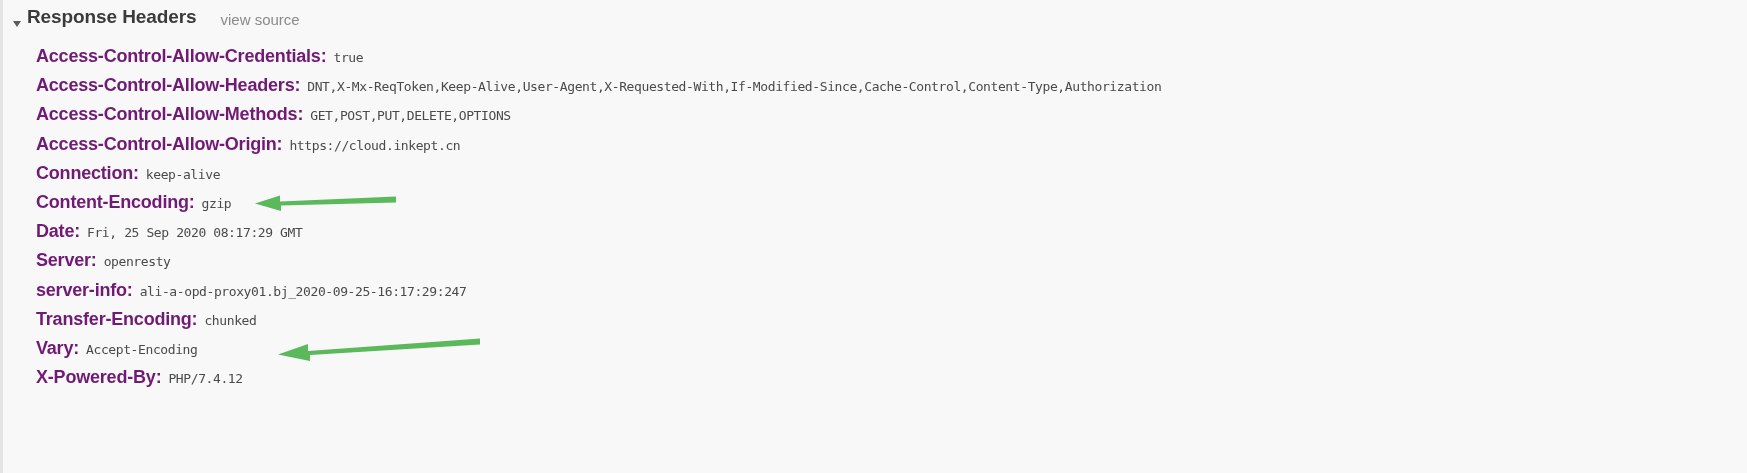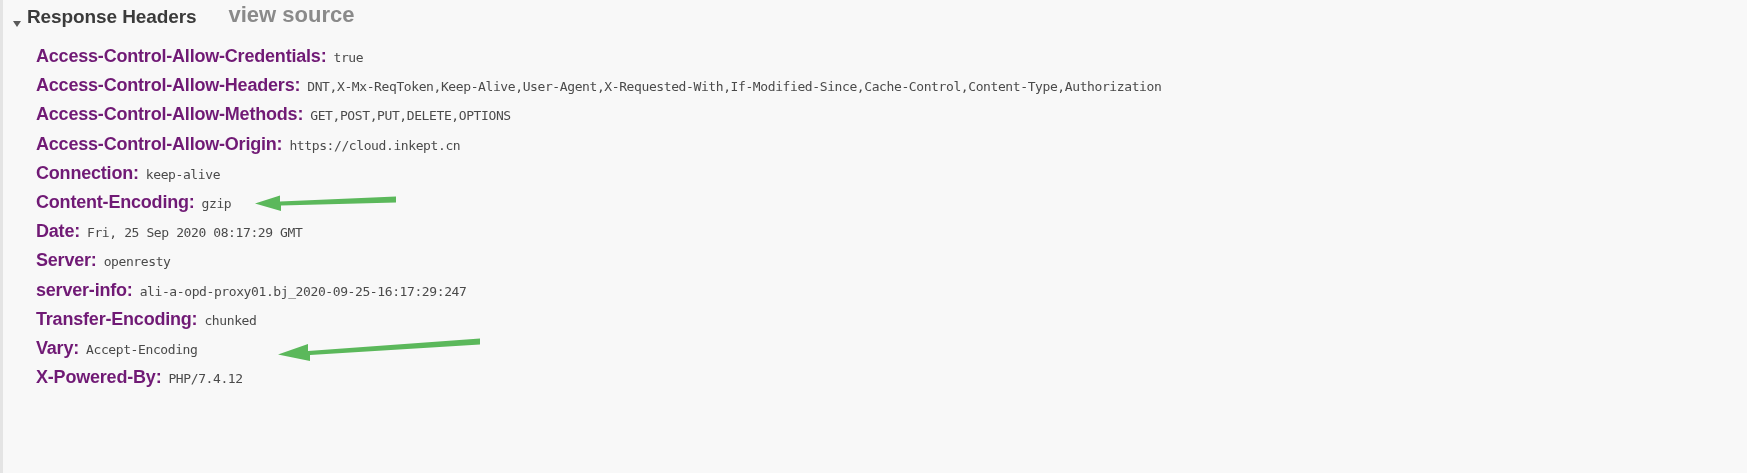--- a/index.html
+++ b/index.html
@@ -50,24 +50,24 @@
     flex: 0 0 auto;
   }
   .section-title {
     font-size: 19px;
     font-weight: bold;
     color: #3b3b3b;
     letter-spacing: -0.1px;
     white-space: nowrap;
   }
   .view-source-link {
-    margin-left: 32px;
-    font-size: 22px;
+    margin-left: 24px;
+    font-size: 15px;
     color: #8a8a8a;
-    font-weight: bold;
+    font-weight: normal;
     white-space: nowrap;
     cursor: default;
   }
 
   
   .headers-list {
     position: absolute;
     left: 36px;
     top: 42px;
     right: 0;

